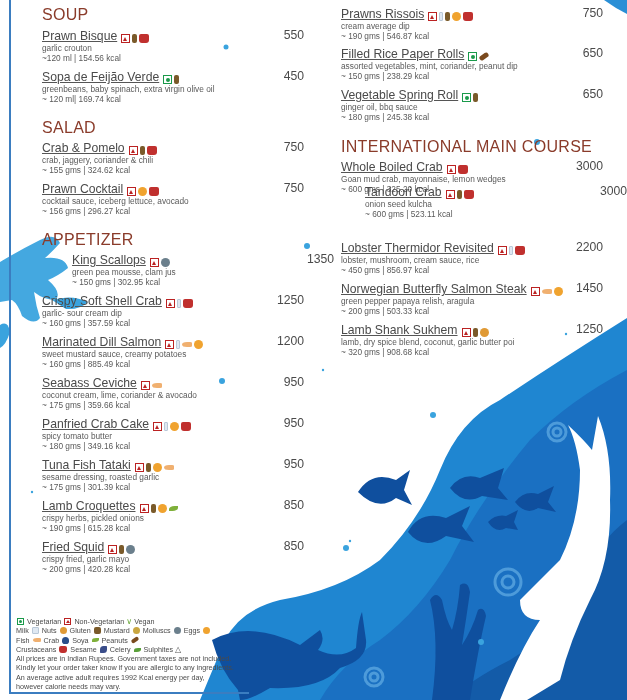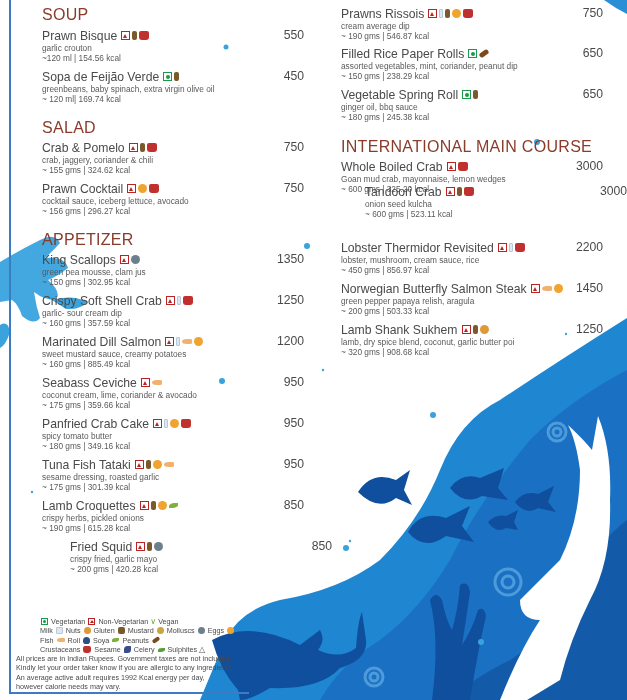--- a/index.html
+++ b/index.html
@@ -11,21 +11,21 @@
 
   .deco { position:absolute; left:0; top:0; width:627px; height:700px; pointer-events:none; }
 
   .col { position:absolute; }
   .col-left { left:42px; top:0; width:262px; }
   .col-right { left:341px; top:0; width:262px; }
 
   .section-title { position:absolute; font-size:16px; color:#8a3b2a; letter-spacing:0.3px; font-weight:normal; white-space:nowrap; }
 
   .item { position:absolute; width:100%; }
-  .item-row { display:flex; align-items:center; height:15px; }
+  .item-row { display:flex; align-items:flex-end; height:15px;text-decoration:underline; }
   .item-name { font-size:12.2px; color:#4a4a4a; white-space:nowrap; }
   .item-price { position:absolute; right:0; top:0; font-size:12.2px; color:#4a4a4a; }
   .item-desc { font-size:8.3px; color:#5a5a5a; line-height:10px; white-space:nowrap; }
   .item-meta { font-size:8.3px; color:#5a5a5a; line-height:10px; white-space:nowrap; }
 
   .icons { display:inline-flex; align-items:center; margin-left:4px; gap:2px; }
   .ic { display:inline-block; width:9px; height:9px; position:relative; }
   .ic-nonveg { border:1px solid #b22; background:#fff; }
   .ic-nonveg::after { content:""; position:absolute; left:1px; top:1.5px; border-left:2.5px solid transparent; border-right:2.5px solid transparent; border-bottom:4.5px solid #b22; }
   .ic-veg { border:1px solid #1a9a4a; background:#fff; }
@@ -34,21 +34,21 @@
   .ic-crust { width:10px; background:#c0302e; border-radius:2px 2px 3px 3px; }
   .ic-milk { width:4px; height:9px; background:#dfe8f2; border:1px solid #b9c8d8; border-radius:1px; }
   .ic-egg { border-radius:50%; background:#f0a32f; }
   .ic-fish { width:10px; height:5px; background:#f0b070; border-radius:50% 20% 20% 50%; }
   .ic-mollusc { border-radius:50%; background:#6b7f8c; }
   .ic-celery { width:9px; height:5px; background:#7fb03a; border-radius:60% 0 60% 0; }
   .ic-peanut { width:10px; height:5px; background:#7a4a1e; border-radius:3px; transform:rotate(-35deg); }
   .ic-mustard { border-radius:50%; background:#e09a35; }
 
   .legend { position:absolute; left:16px; top:617px; width:222px; font-size:7.2px; line-height:9.3px; color:#4a4a4a; }
-  .legend-line { display:flex; align-items:center; flex-wrap:nowrap; white-space:nowrap; gap:2px;margin-left:24px; }
+  .legend-line { display:flex; align-items:center; flex-wrap:nowrap; white-space:nowrap; gap:2px; }
   .legend-line .ic { width:7px; height:7px; margin:0 1px; }
   .legend-line .ic-nonveg::after { left:0.5px; top:1px; border-left:2px solid transparent; border-right:2px solid transparent; border-bottom:3.5px solid #b22; }
   .legend-line .ic-veg::after { left:1px; top:1px; width:3px; height:3px; }
   .legend-note { white-space:nowrap; }
 </style>
 </head>
 <body>
 
 <svg class="deco" viewBox="0 0 627 700" xmlns="http://www.w3.org/2000/svg">
 
@@ -159,21 +159,21 @@
         <i class="ic ic-crust"></i>
       </span>
       <span class="item-price">750</span>
     </div>
     <div class="item-desc">cocktail sauce, iceberg lettuce, avocado</div>
     <div class="item-meta">~ 156 gms | 296.27 kcal</div>
   </div>
 
   <div class="section-title" style="top:231px;">APPETIZER</div>
 
-  <div class="item" style="top:252px;">
+  <div class="item" style="top:252px;margin-left:30px;">
     <div class="item-row">
       <span class="item-name">King Scallops</span>
       <span class="icons">
         <i class="ic ic-nonveg"></i>
         <i class="ic ic-mollusc"></i>
       </span>
       <span class="item-price">1350</span>
     </div>
     <div class="item-desc">green pea mousse, clam jus</div>
     <div class="item-meta">~ 150 gms | 302.95 kcal</div>
@@ -259,21 +259,21 @@
         <i class="ic ic-gluten"></i>
         <i class="ic ic-egg"></i>
         <i class="ic ic-celery"></i>
       </span>
       <span class="item-price">850</span>
     </div>
     <div class="item-desc">crispy herbs, pickled onions</div>
     <div class="item-meta">~ 190 gms | 615.28 kcal</div>
   </div>
 
-  <div class="item" style="top:539px;margin-left:28px;">
+  <div class="item" style="top:539px;">
     <div class="item-row">
       <span class="item-name">Fried Squid</span>
       <span class="icons">
         <i class="ic ic-nonveg"></i>
         <i class="ic ic-gluten"></i>
         <i class="ic ic-mollusc"></i>
       </span>
       <span class="item-price">850</span>
     </div>
     <div class="item-desc">crispy fried, garlic mayo</div>
@@ -416,21 +416,21 @@
     <span>Mustard</span>
     <i class="ic ic-mustard" style="background:#c9a640;"></i>
     <span>Molluscs</span>
     <i class="ic ic-mollusc"></i>
     <span>Eggs</span>
     <i class="ic ic-egg"></i>
   </div>
   <div class="legend-line">
     <span>Fish</span>
     <i class="ic ic-fish" style="width:8px;height:4px;"></i>
-    <span>Roll</span>
+    <span>Crab</span>
     <i class="ic" style="background:#2a4f8a;border-radius:50% 50% 40% 40%;"></i>
     <span>Soya</span>
     <i class="ic ic-celery" style="width:7px;height:4px;"></i>
     <span>Peanuts</span>
     <i class="ic ic-peanut" style="width:8px;height:4px;"></i>
   </div>
   <div class="legend-line">
     <span>Crustaceans</span>
     <i class="ic ic-crust" style="width:8px;"></i>
     <span>Sesame</span>

